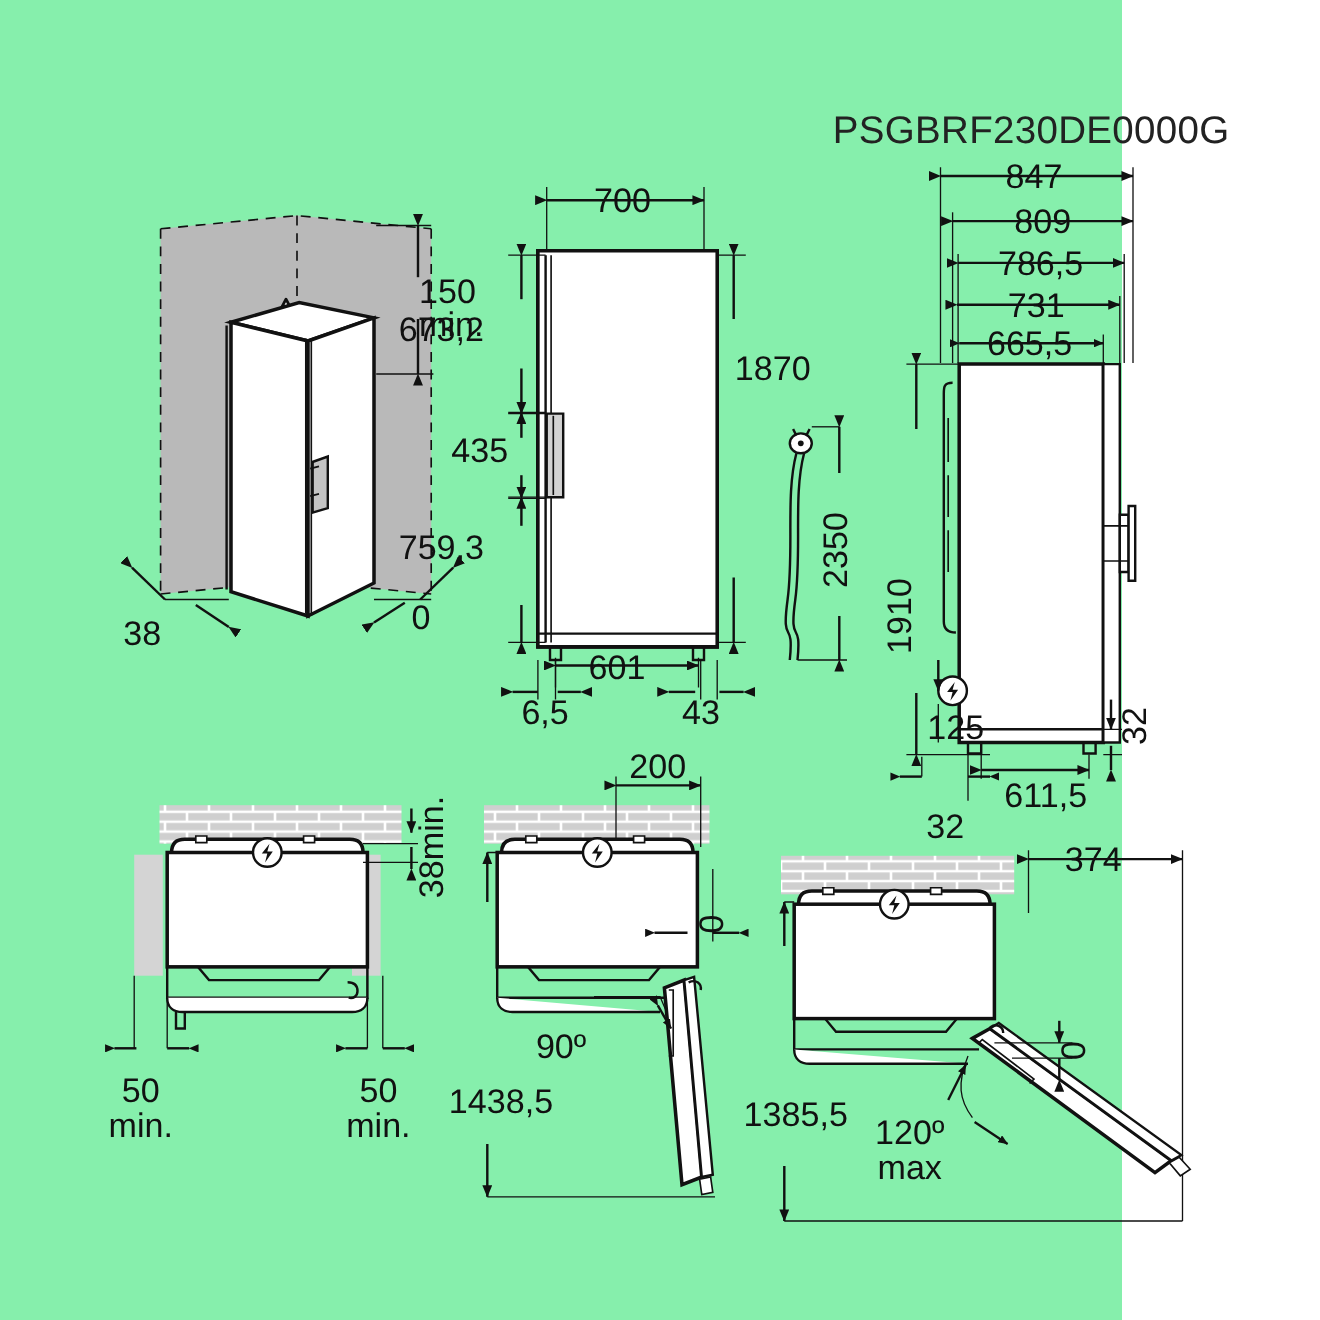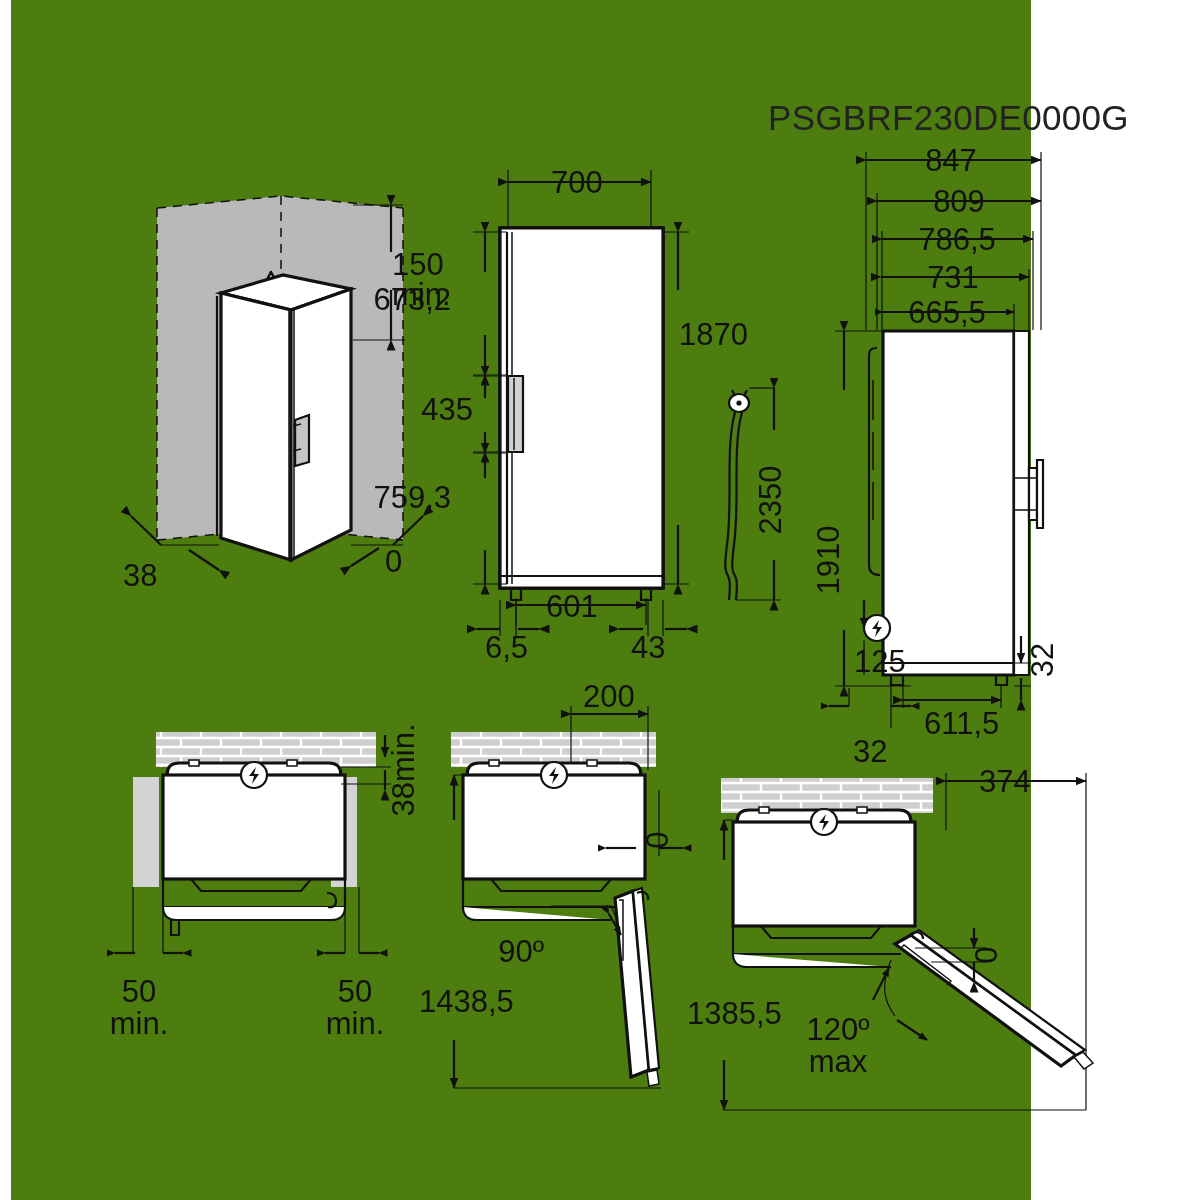--- a/index.html
+++ b/index.html
@@ -1,18 +1,18 @@
 <!DOCTYPE html>
 <html><head>
 <meta charset="utf-8">
 <style>
   html,body{margin:0;padding:0;background:#ffffff;}
   body{width:1200px;height:1200px;overflow:hidden;
        font-family:"Liberation Sans","DejaVu Sans",sans-serif;color:#1a1a1a;}
-  #stage{position:relative;width:1020px;height:1200px;background:#4d7c0f;margin-left:11px;}
+  #stage{position:relative;width:1020px;height:1200px;background:#86efac;}
   svg{display:block;}
   .dimtext{font-family:"Liberation Sans","DejaVu Sans",sans-serif;
            font-size:31px;font-weight:400;fill:#111111;}
   .title{font-family:"Liberation Sans","DejaVu Sans",sans-serif;
          font-size:35px;fill:#222;letter-spacing:0.3px;}
   .ln{stroke:#111;fill:none;}
   .thick{stroke-width:3.2;}
   .med{stroke-width:2.2;}
   .thin{stroke-width:1.5;}
   .hair{stroke-width:1.2;}

